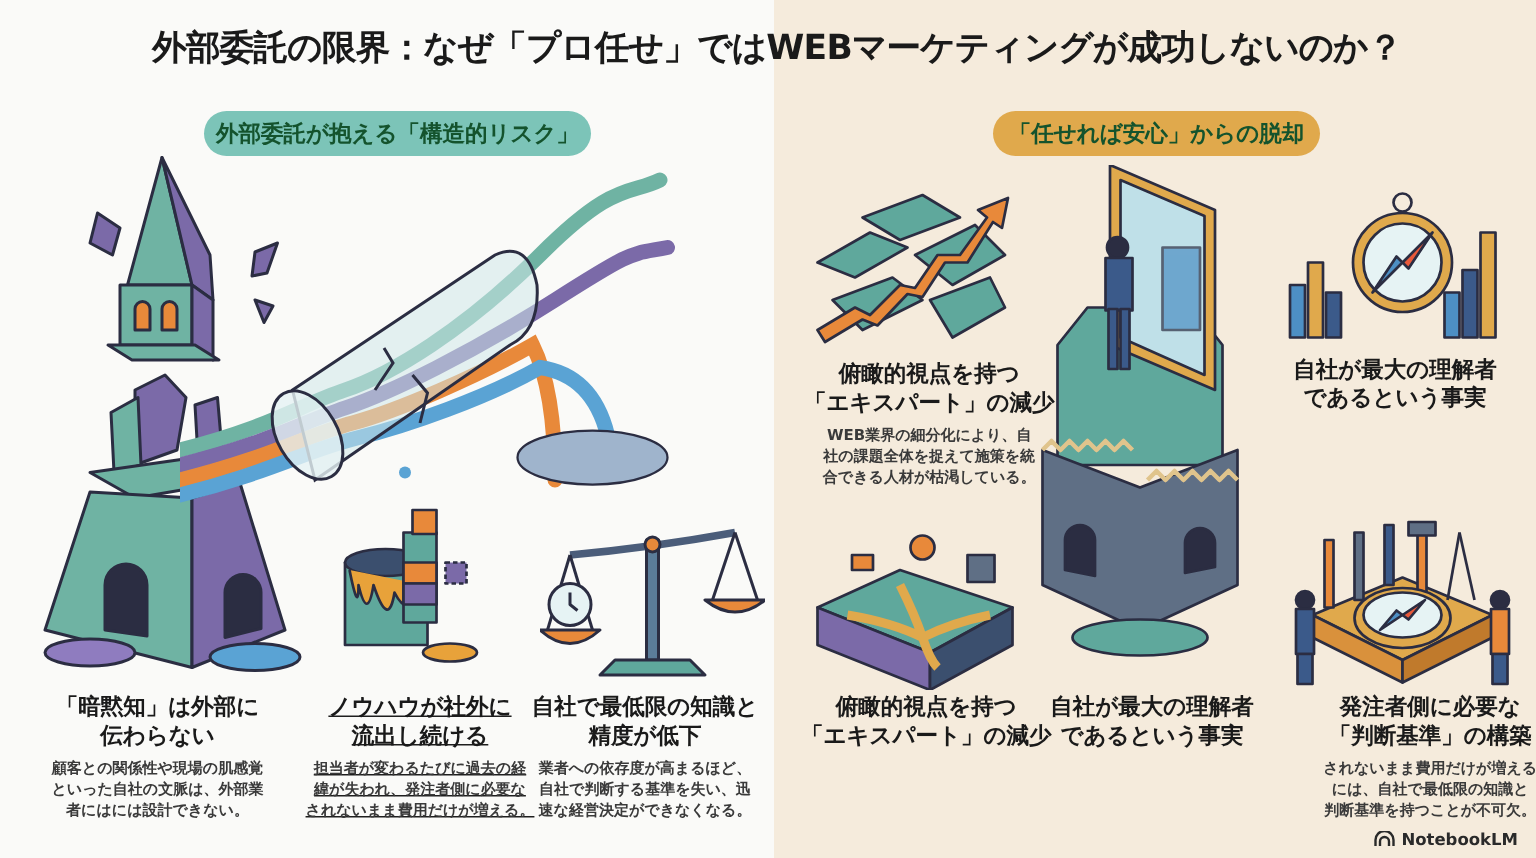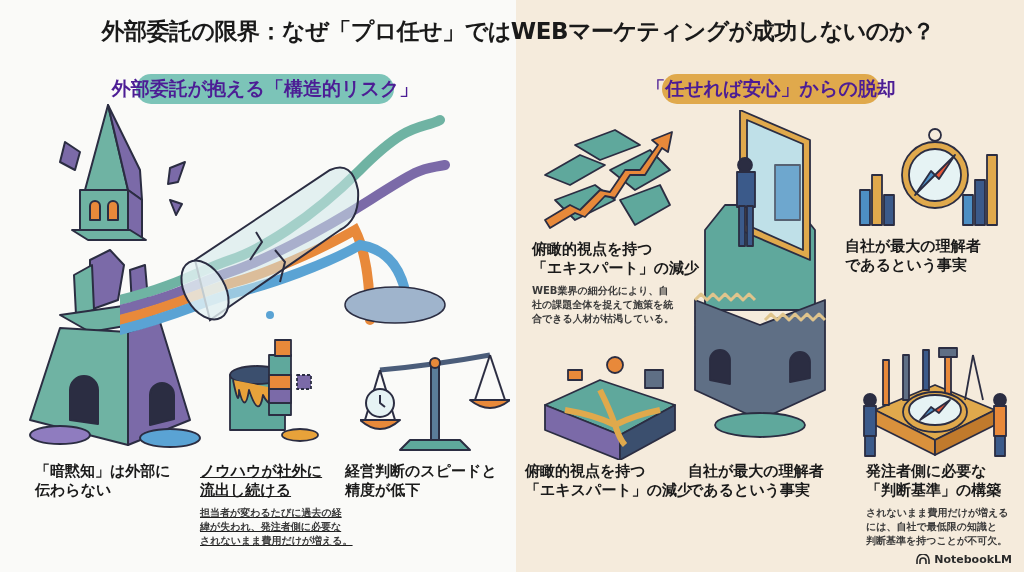--- a/index.html
+++ b/index.html
@@ -12,29 +12,29 @@
   }
   .bg-left { position: absolute; left: 0; top: 0; width: 516px; height: 572px; background: #fafaf8; }
   .bg-right { position: absolute; left: 516px; top: 0; width: 508px; height: 572px; background: #f5ebdc; }
 
   .title {
     position: absolute; left: 0; top: 16px; width: 1024px; text-align: center;
     font-size: 23px; font-weight: bold; letter-spacing: -0.5px; color: #1a1a1a; padding-left: 12px;
   }
   .pill {
     position: absolute; top: 74px; height: 30px; border-radius: 16px;
-    font-size: 19px; font-weight: bold; display: flex; align-items: center; justify-content: center;
-    color: #4c1d95; padding: 0 14px; white-space: nowrap;
+    font-size: 15px; font-weight: bold; display: flex; align-items: center; justify-content: center;
+    color: #14532d; padding: 0 14px; white-space: nowrap;
   }
   .pill-left { left: 136px; width: 258px; background: #7cc4b8; }
   .pill-right { left: 662px; width: 218px; background: #e0a94c; }
 
   .illus { position: absolute; }
 
-  .card { position: absolute; }
+  .card { position: absolute; text-align: center; }
   .card .head {
     font-size: 15px; font-weight: bold; line-height: 19px; color: #1a1a1a; white-space: pre-line;
   }
   .card .body {
     margin-top: 6px; font-size: 10px; font-weight: bold; line-height: 14px; color: #3a3a3a; white-space: pre-line;
   }
 
   .brand {
     position: absolute; right: 12px; bottom: 6px; display: flex; align-items: center; gap: 4px;
     font-size: 11px; font-weight: bold; color: #2a2a2a;
@@ -199,34 +199,40 @@
     <polygon points="80,70 65,80 76,67" fill="#4d8fc4"></polygon>
     <circle cx="15" cy="60" r="6" fill="#2b2d42"></circle>
     <rect x="9" y="66" width="12" height="30" fill="#3b5a8a"></rect>
     <rect x="10" y="96" width="10" height="20" fill="#3b5a8a"></rect>
     <circle cx="145" cy="60" r="6" fill="#2b2d42"></circle>
     <rect x="139" y="66" width="12" height="30" fill="#e8893a"></rect>
     <rect x="140" y="96" width="10" height="20" fill="#3b5a8a"></rect>
   </g>
 </svg>
 
-<div class="card" style="left:35px;top:462px;width:180px;">
+<div class="card" style="left:15px;top:462px;width:180px;">
   <div class="head">「暗黙知」は外部に
 伝わらない</div>
+  <div class="body">顧客との関係性や現場の肌感覚
+といった自社の文脈は、外部業
+者にはには設計できない。</div>
 </div>
 <div class="card" style="left:200px;top:462px;width:160px;text-decoration:underline;">
   <div class="head">ノウハウが社外に
 流出し続ける</div>
   <div class="body">担当者が変わるたびに過去の経
 緯が失われ、発注者側に必要な
 されないまま費用だけが増える。</div>
 </div>
 <div class="card" style="left:345px;top:462px;width:170px;">
-  <div class="head">経営判断のスピードと
+  <div class="head">自社で最低限の知識と
 精度が低下</div>
+  <div class="body">業者への依存度が高まるほど、
+自社で判断する基準を失い、迅
+速な経営決定ができなくなる。</div>
 </div>
 
 <div class="card" style="left:532px;top:240px;width:175px;">
   <div class="head">俯瞰的視点を持つ
 「エキスパート」の減少</div>
   <div class="body">WEB業界の細分化により、自
 社の課題全体を捉えて施策を統
 合できる人材が枯渇している。</div>
 </div>
 <div class="card" style="left:845px;top:237px;width:170px;">

